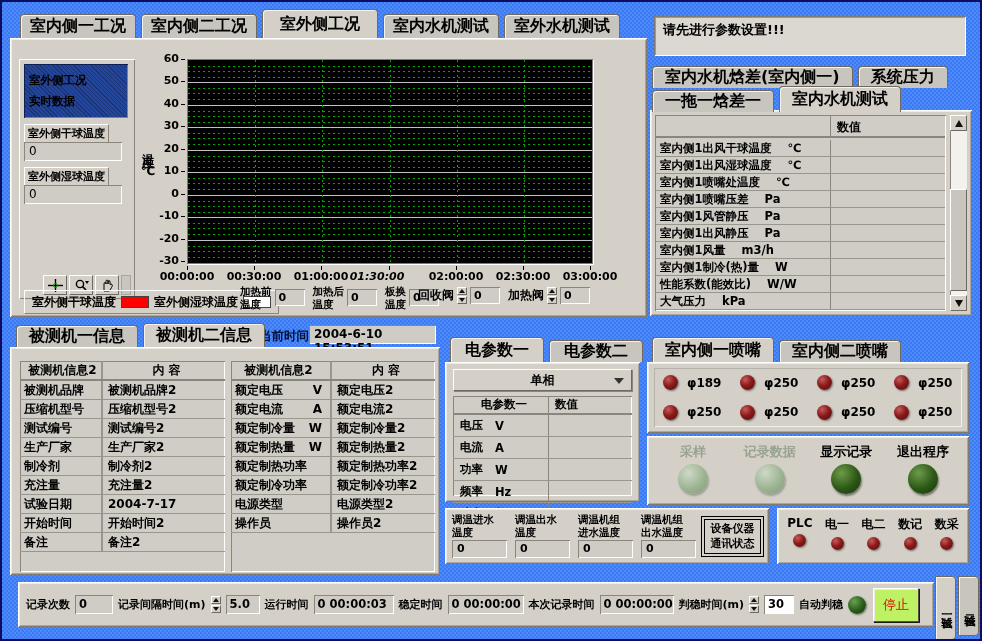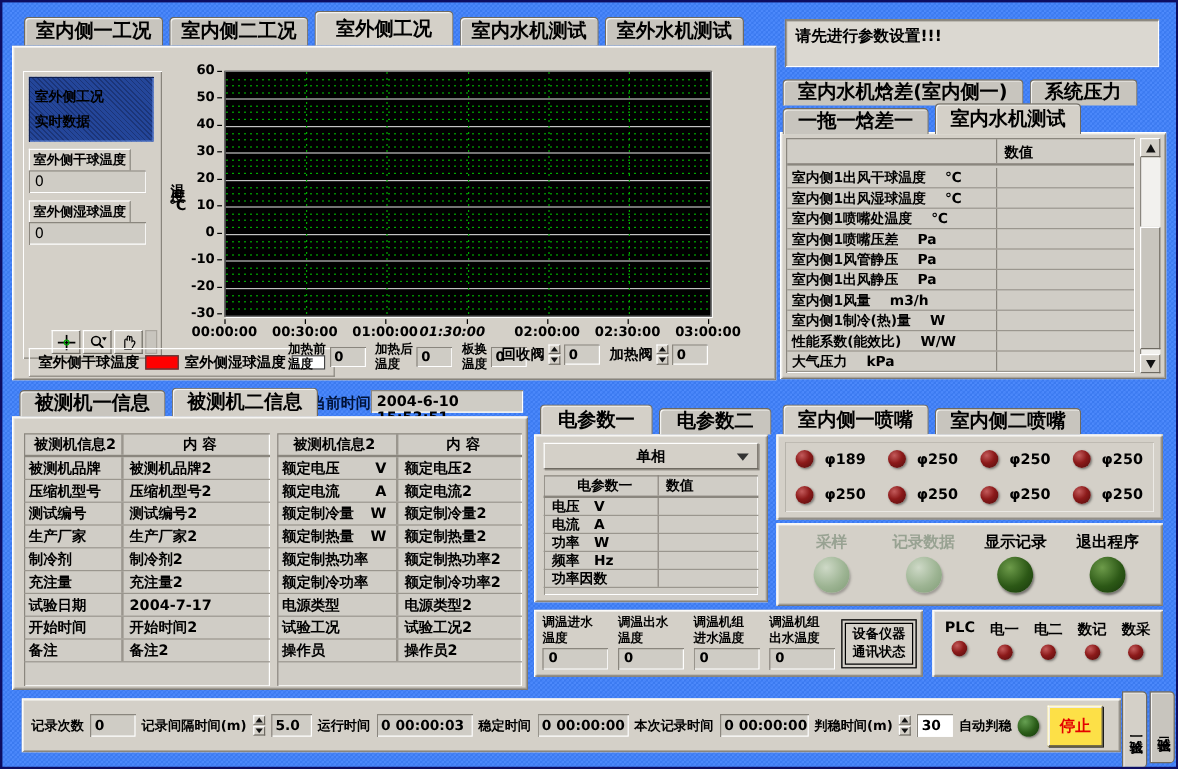--- a/index.html
+++ b/index.html
@@ -138,21 +138,21 @@
   .elec-panel { left:443px; top:360px; width:195px; height:140px; }
   .dropdown { position:absolute; left:8px; top:7px; width:179px; height:22px; background:#d4d0c8;
     border:1px solid; border-color:#fff #6e6a62 #6e6a62 #fff; box-shadow:1px 1px 0 #8a867e;
     display:flex; align-items:center; justify-content:center; font-size:12px; font-weight:bold; }
   .dd-arrow { position:absolute; right:7px; top:8px; width:0; height:0;
     border-left:5px solid transparent; border-right:5px solid transparent; border-top:6px solid #333; }
   .etable { position:absolute; left:8px; top:34px; width:179px; height:100px; background:#d0cdc6;
     box-shadow: inset 1px 1px 0 #8a867e, inset -1px -1px 0 #fff; font-size:11.5px; font-weight:bold; }
   .et-head { display:flex; height:19px; border-bottom:2px solid #8a867e; align-items:center; }
   .et-head .ec1 { justify-content:center; }
-  .erow { display:flex; height:15px; border-bottom:1px solid #9a968e; align-items:center;justify-content:flex-end; }
+  .erow { display:flex; height:22px; border-bottom:1px solid #9a968e; align-items:center;justify-content:flex-end; }
   .ec1 { width:96px; height:100%; border-right:1px solid #8a867e; display:flex; align-items:center; gap:12px; padding-left:7px; }
   .ec2 { flex:1; padding-left:6px; }
 
   .ntabs { left:650px; top:337px; height:23px; }
   .ntabs .tab.sel { height:25px; }
   .nozzle-panel { left:645px; top:360px; width:322px; height:71px; }
   .nozzle-grid { position:absolute; left:7px; top:6px; right:7px; bottom:6px;
     display:grid; grid-template-columns:repeat(4,1fr); align-items:center;
     box-shadow: inset 1px 1px 0 #b6b3ab, inset -1px -1px 0 #f2f1ee; }
   .nz { display:flex; align-items:center; gap:9px; padding-left:9px; font-size:12px; font-weight:bold; }
@@ -190,22 +190,22 @@
 
   .bottom-bar { left:16px; top:580px; width:916px; height:45px; display:flex; align-items:center;
     padding:0 8px; gap:5px; }
   .bb-label { font-size:11px; font-weight:bold; white-space:nowrap; }
   .bb-box { height:19px; background:#cfccc5; box-shadow:inset 1px 1px 0 #8a867e, inset -1px -1px 0 #fff;
     font-size:11.5px; font-weight:bold; padding:2px 4px; white-space:nowrap; }
   .bb-white { background:#fff; }
   .bb-led { width:18px; height:18px; border-radius:50%; flex:none;
     background:radial-gradient(circle at 35% 30%, #66a052 0%, #2a5c18 55%, #123408 100%);
     box-shadow:1px 1px 2px rgba(0,0,0,.45); }
-  .stop-btn { background:#fde047; border:1px solid; border-color:#fff #55524b #55524b #fff;
-    box-shadow:1px 1px 0 #1a1a1a, inset 1px 1px 0 #eceae5; color:#e40000; font-size:13px; font-weight:bold;
+  .stop-btn { background:#bef264; border:1px solid; border-color:#fff #55524b #55524b #fff;
+    box-shadow:1px 1px 0 #1a1a1a, inset 1px 1px 0 #eceae5; color:#e40000; font-size:13px; font-weight:normal;
     padding:7px 9px; margin-left:2px; white-space:nowrap; }
 
   .side-tabs { position:absolute; left:933px; top:574px; display:flex; gap:2px; align-items:flex-start; }
   .vtab { writing-mode:vertical-rl; text-orientation:upright; width:21px; height:60px; background:#c8c5be;
     border:1px solid #6e6a62; border-radius:0 4px 4px 0; box-shadow: inset 1px 1px 0 #f4f3f0;
     font-size:11px; font-weight:bold; display:flex; align-items:center; justify-content:center; }
   .vtab.sel { background:#d4d0c8; height:64px; }
 </style>
 </head>
 <body>
@@ -607,27 +607,20 @@
         </div>
           <div class="wrow">
           <div class="wc1">
             <span>电源类型</span>
             <span></span>
           </div>
           <div class="wc2">电源类型2</div>
         </div>
           <div class="wrow">
           <div class="wc1">
-            <span>试验工况</span>
-            <span></span>
-          </div>
-          <div class="wc2">试验工况2</div>
-        </div>
-          <div class="wrow">
-          <div class="wc1">
             <span>操作员</span>
             <span></span>
           </div>
           <div class="wc2">操作员2</div>
         </div>
         </div>
     </div>
   </div>
 
   <div class="tabs-row etabs">

